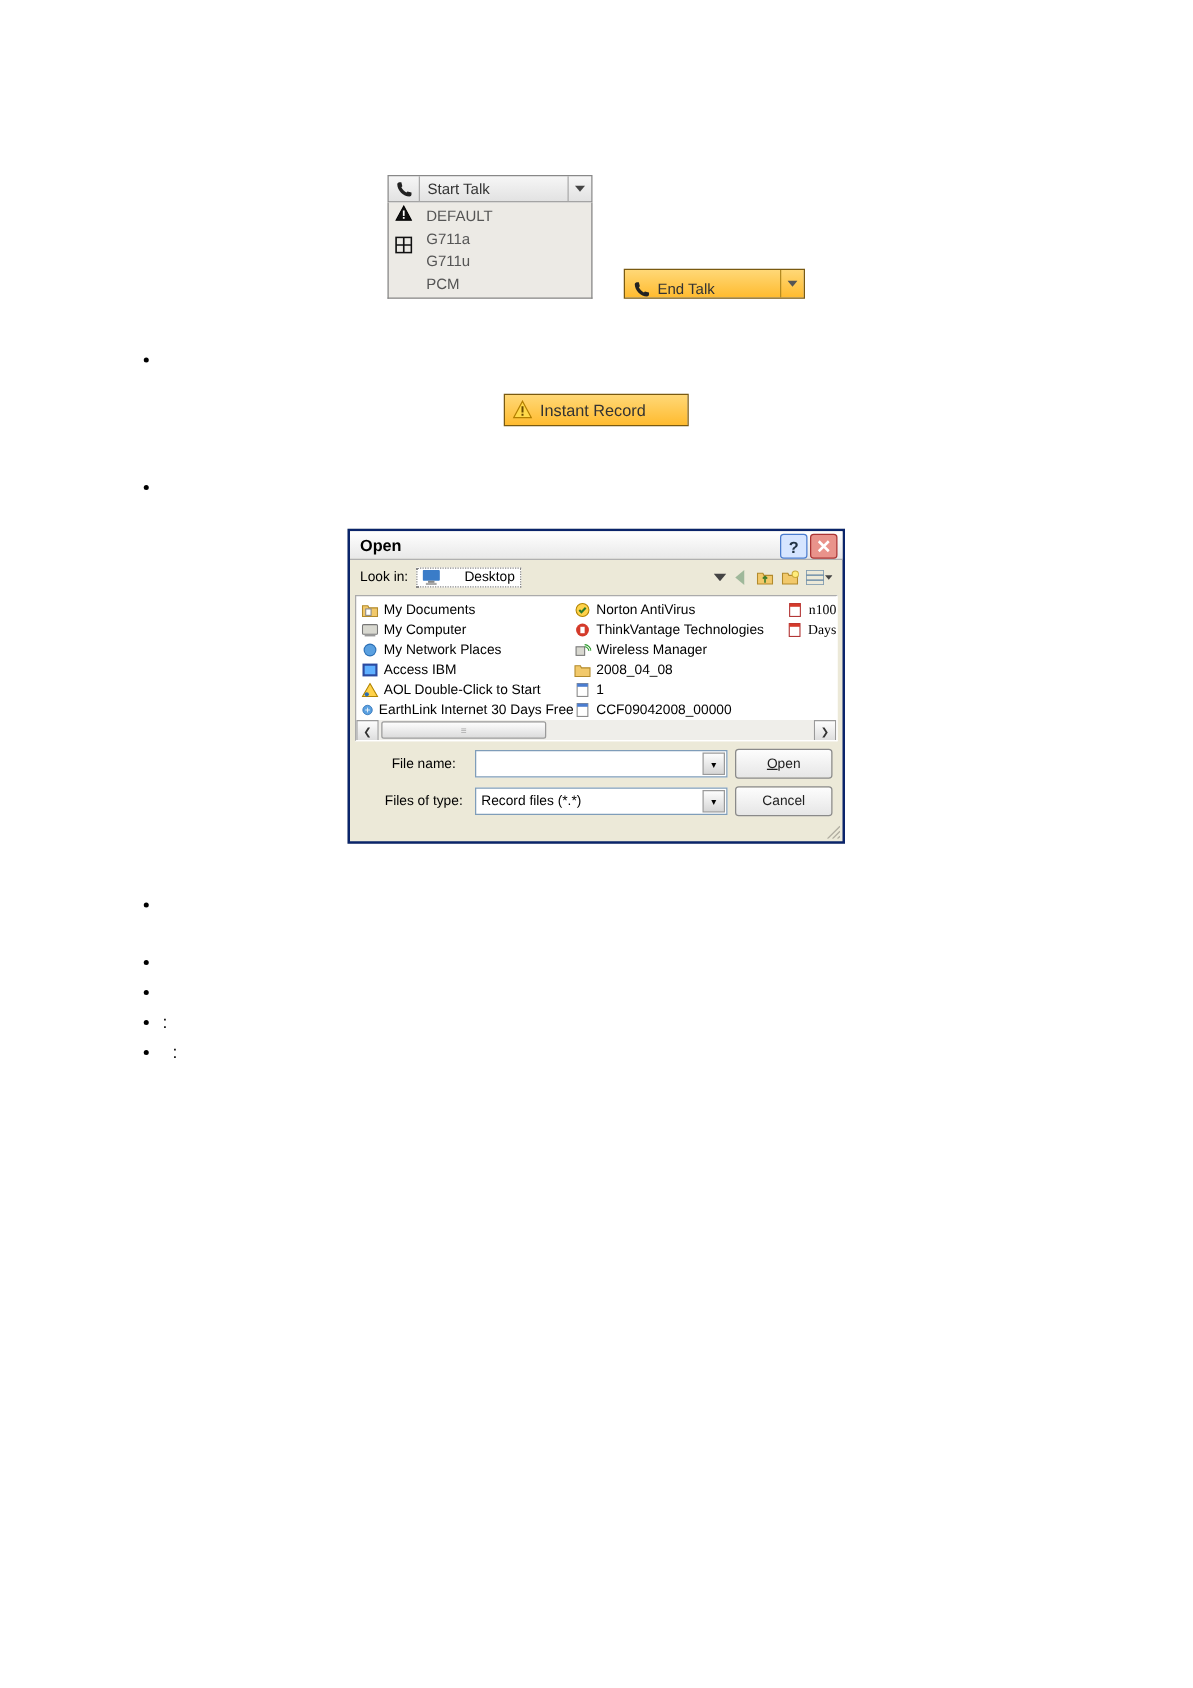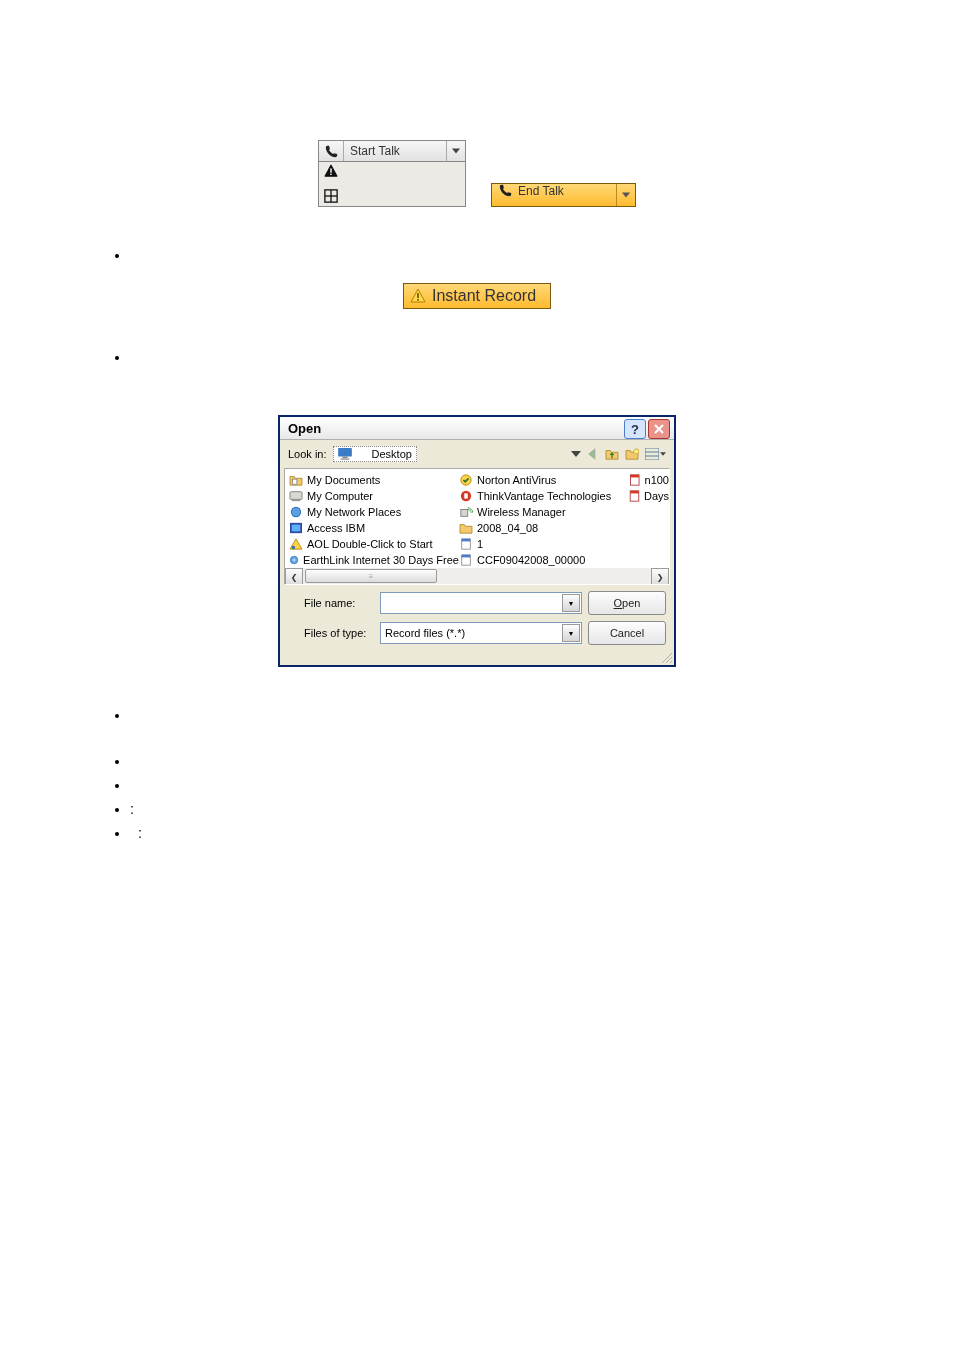--- a/index.html
+++ b/index.html
@@ -25,21 +25,21 @@
   h2 {
     font-family: Arial, sans-serif;
     font-size: 22px;
     font-weight: bold;
     margin-top: 60px;
   }
   .centered { display: flex; justify-content: center; margin: 20px 0; }
   .row { display: flex; justify-content: center; align-items: flex-end; gap: 25px; }
   
   
-  .starttalk-wrap { width: 148px; }
+  .starttalk-wrap { width: 164px; }
   .starttalk-head {
     display: flex; align-items: center;
     height: 22px;
     background: linear-gradient(#f6f6f6,#e2e2e2);
     border: 1px solid #888; box-sizing: border-box;
     font-family: Tahoma, sans-serif; font-size: 12px; color:#333;
   }
   .starttalk-head .icon-cell {
     width: 24px; display:flex; justify-content:center; align-items:center;
     border-right: 1px solid #aaa; height:100%;
@@ -55,38 +55,38 @@
   }
   .starttalk-body .icons-col {
     width:24px; display:flex; flex-direction:column; align-items:center;
     padding-top:2px; gap:8px;
   }
   .starttalk-body .opts-col { flex:1; padding:2px 0 2px 6px; }
   .starttalk-body .opt { height:18px; display:flex; align-items:center; }
 
   
   .endtalk {
-    display:flex; align-items:flex-start; height:24px; width:145px;
+    display:flex; align-items:flex-end; height:24px; width:145px;
     background: linear-gradient(#ffd877,#ffbb2f);
     border:1px solid #7a5a10; box-sizing:border-box;
     font-family: Tahoma, sans-serif; font-size: 12px; color:#333;
   }
   .endtalk .icon-cell { width:26px; display:flex; justify-content:center; align-items:center; }
   .endtalk .label { flex:1; }
   .endtalk .arrow-cell {
     width:18px; display:flex; justify-content:center; align-items:center;
     border-left:1px solid #b58a20; height:100%;
   }
 
   
   .instantrec {
     display:flex; align-items:center; height:26px; width:148px;
     background: linear-gradient(#ffd877,#ffbb2f);
     border:1px solid #7a5a10; box-sizing:border-box;
-    font-family: Tahoma, sans-serif; font-size: 16px; color:#333;
+    font-family: Tahoma, sans-serif; font-size: 13px; color:#333;
   }
   .instantrec .icon-cell { width:28px; display:flex; justify-content:center; align-items:center; }
   .instantrec .label { flex:1; }
 
   
   .opendlg {
     width: 398px; box-sizing:border-box;
     border: 2px solid #0a246a;
     background:#ece9d8;
     font-family: Tahoma, sans-serif; font-size: 11px;
@@ -184,20 +184,26 @@
               </svg>
           </span>
           <span>
             <svg class="ic" width="14" height="14" viewBox="0 0 16 16">
                 <rect x="1" y="1" width="14" height="14" fill="none" stroke="#111" stroke-width="1.5"></rect>
                 <line x1="8" y1="1" x2="8" y2="15" stroke="#111" stroke-width="1.5"></line>
                 <line x1="1" y1="8" x2="15" y2="8" stroke="#111" stroke-width="1.5"></line>
               </svg>
           </span>
         </div>
+        <div class="opts-col">
+          <div class="opt">DEFAULT</div>
+          <div class="opt">G711a</div>
+          <div class="opt">G711u</div>
+          <div class="opt">PCM</div>
+        </div>
       </div>
     </div>
 
     <div class="endtalk">
       <span class="icon-cell">
         <svg class="ic" width="13" height="13" viewBox="0 0 16 16">
             <path d="M3 1c-1 0-2 1-2 2 0 6 6 12 12 12 1 0 2-1 2-2v-2l-4-1-1 1c-2-1-4-3-5-5l1-1-1-4H3z" fill="#222"></path>
           </svg>
       </span>
       <span class="label">End Talk</span>
@@ -223,21 +229,21 @@
           </svg>
       </span>
       <span class="label">Instant Record</span>
     </div>
   </div>
 
   <ul class="bullets" style="margin-top:40px;">
     <li>&nbsp;</li>
   </ul>
 
-  <div class="centered" style="margin-top:50px;">
+  <div class="centered" style="margin-top:26px;text-align:center;">
     <div class="opendlg">
       <div class="title">
         <span>Open</span>
         <div class="tbuttons">
           <span class="tbtn help">?</span>
           <span class="tbtn close">
             <svg width="10" height="10" viewBox="0 0 10 10">
                 <path d="M1 1l8 8M9 1l-8 8" stroke="#fff" stroke-width="2"></path>
               </svg>
           </span>
@@ -365,21 +371,21 @@
                 <span>1</span>
               </div>
             <div class="frow">
                 <svg class="ic" width="14" height="12" viewBox="0 0 12 14">
                   <rect x="1" y="1" width="10" height="12" fill="#fff" stroke="#888"></rect>
                   <rect x="1" y="1" width="10" height="3" fill="#4a7ccf"></rect>
                 </svg>
                 <span>CCF09042008_00000</span>
               </div>
           </div>
-          <div class="fcol" style="min-width:40px;">
+          <div class="fcol" style="min-width:40px;font-family:Liberation Serif, serif;">
             <div class="frow">
                 <svg class="ic" width="14" height="12" viewBox="0 0 12 14">
                   <rect x="1" y="1" width="10" height="12" fill="#fff" stroke="#b03030"></rect>
                   <rect x="1" y="1" width="10" height="3" fill="#d43a2a"></rect>
                 </svg>
                 <span>n100</span>
               </div>
             <div class="frow">
                 <svg class="ic" width="14" height="12" viewBox="0 0 12 14">
                   <rect x="1" y="1" width="10" height="12" fill="#fff" stroke="#b03030"></rect>

